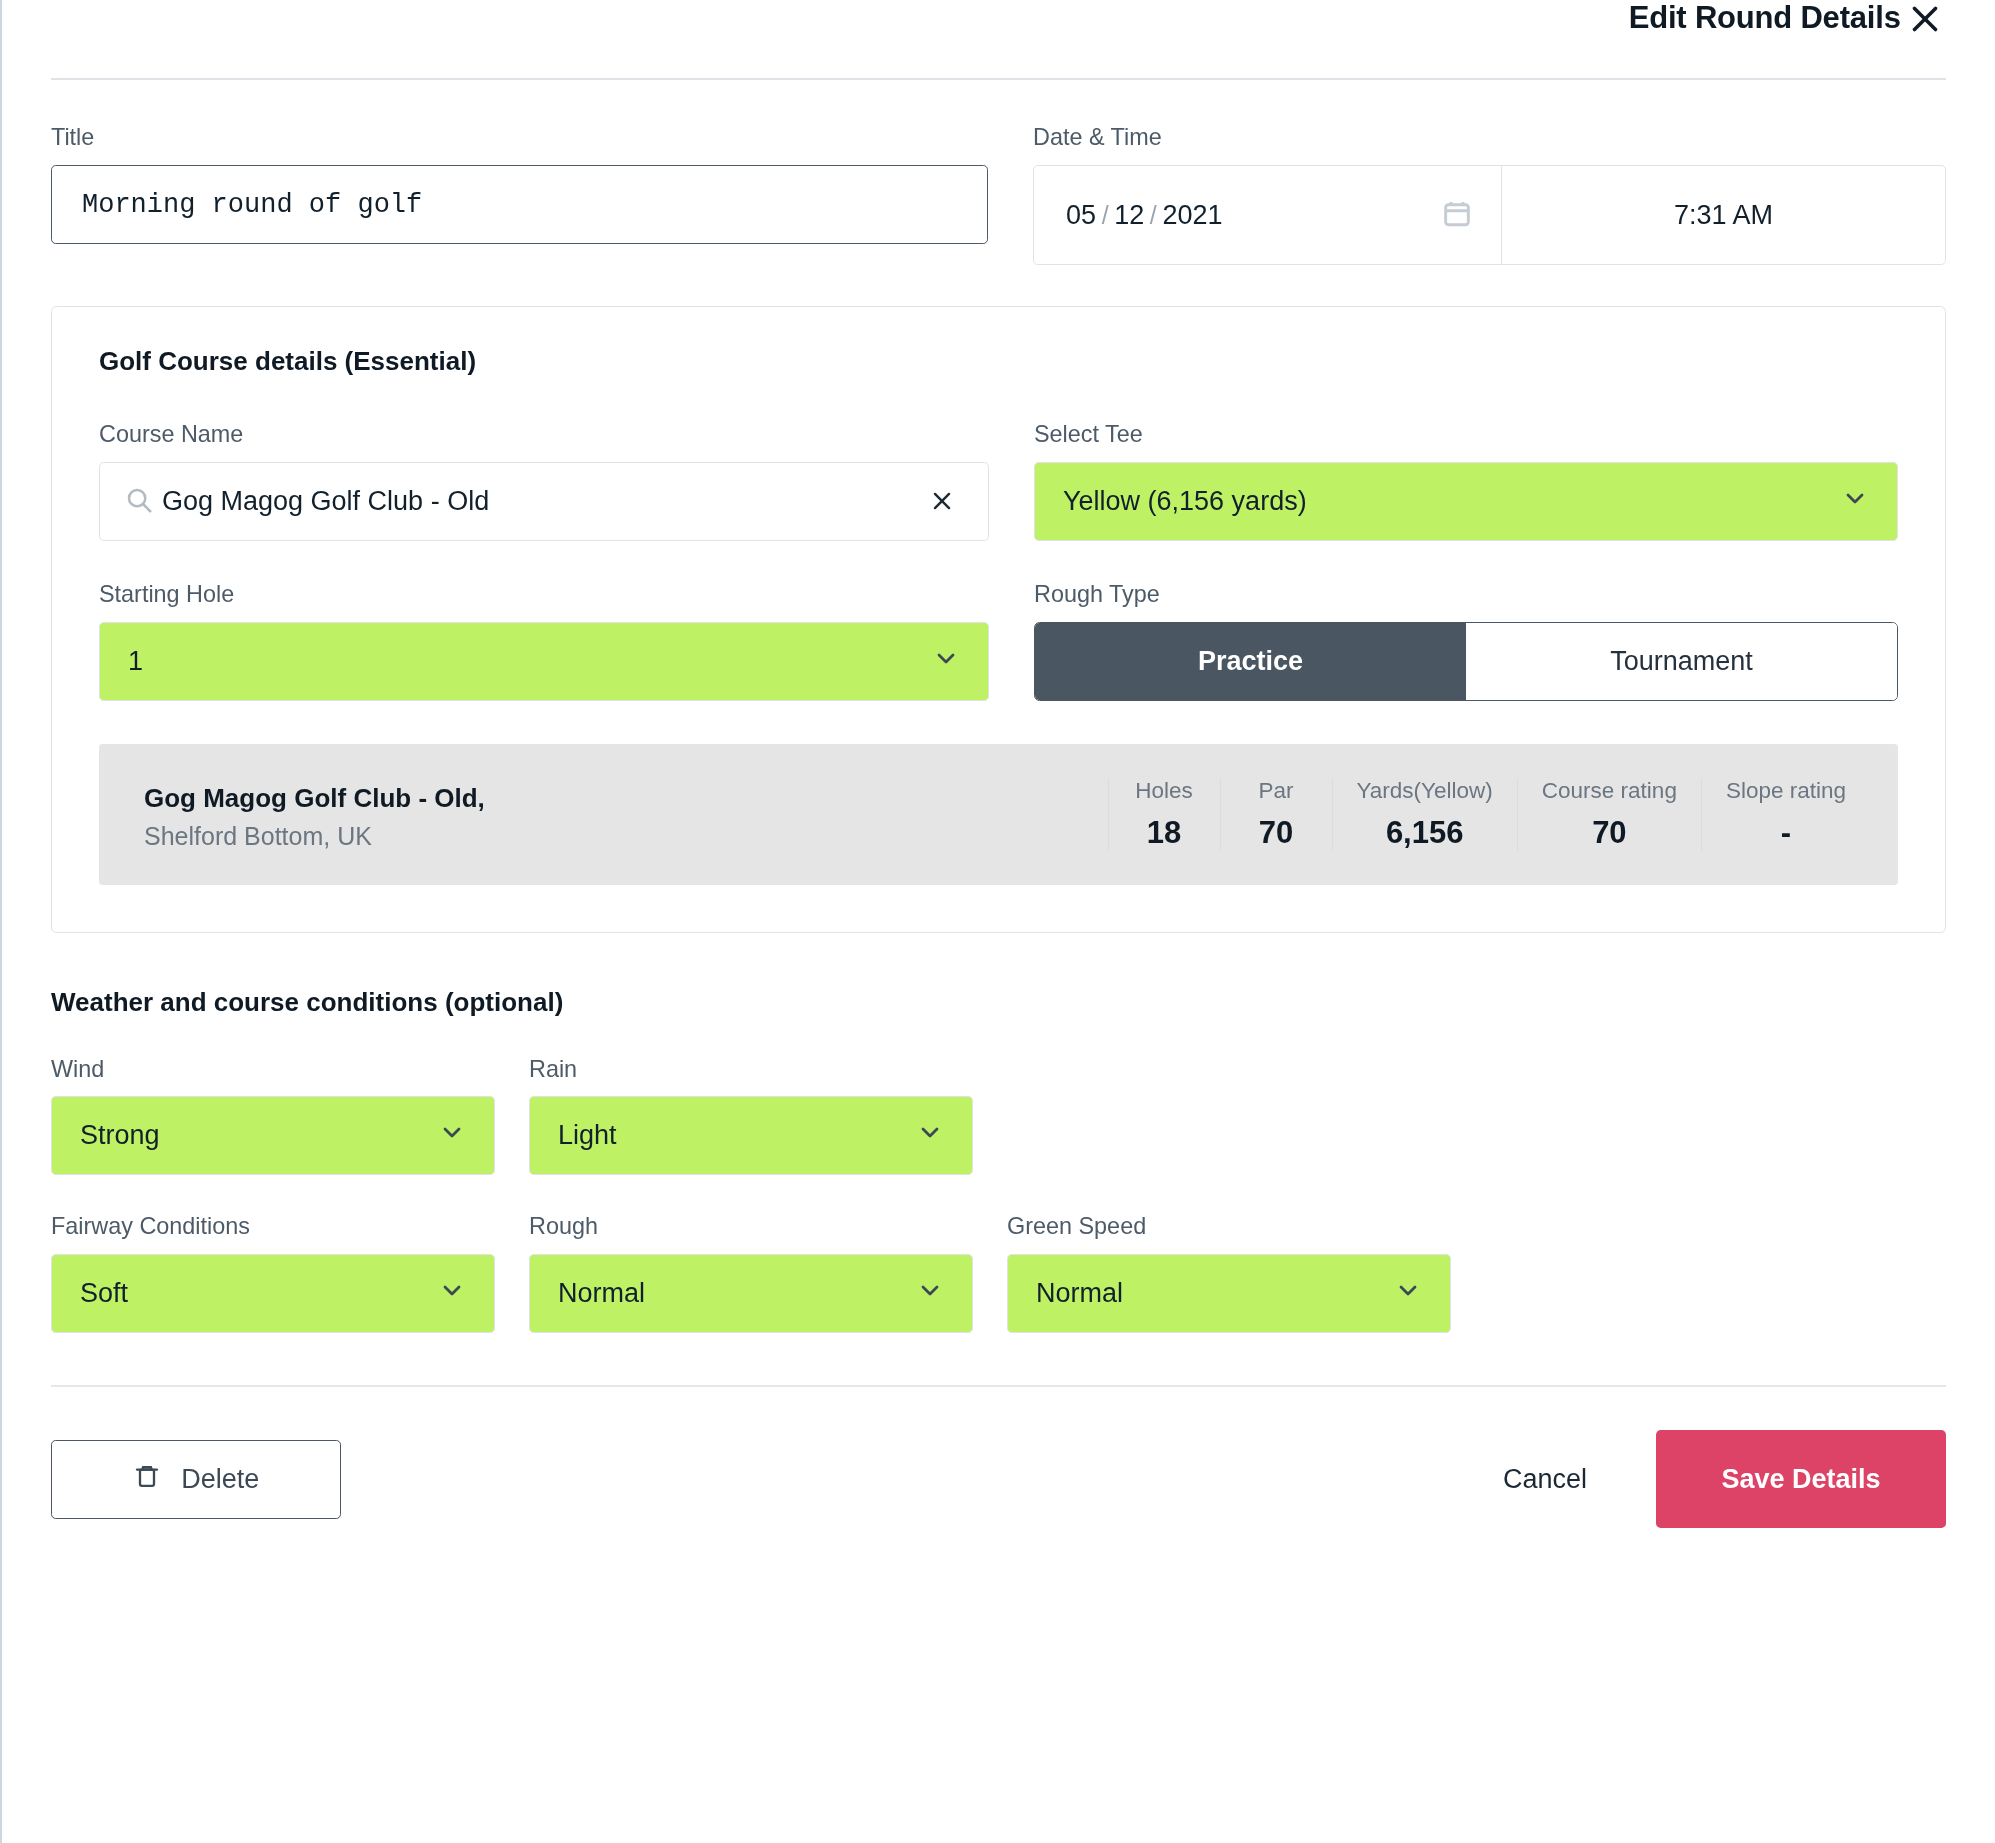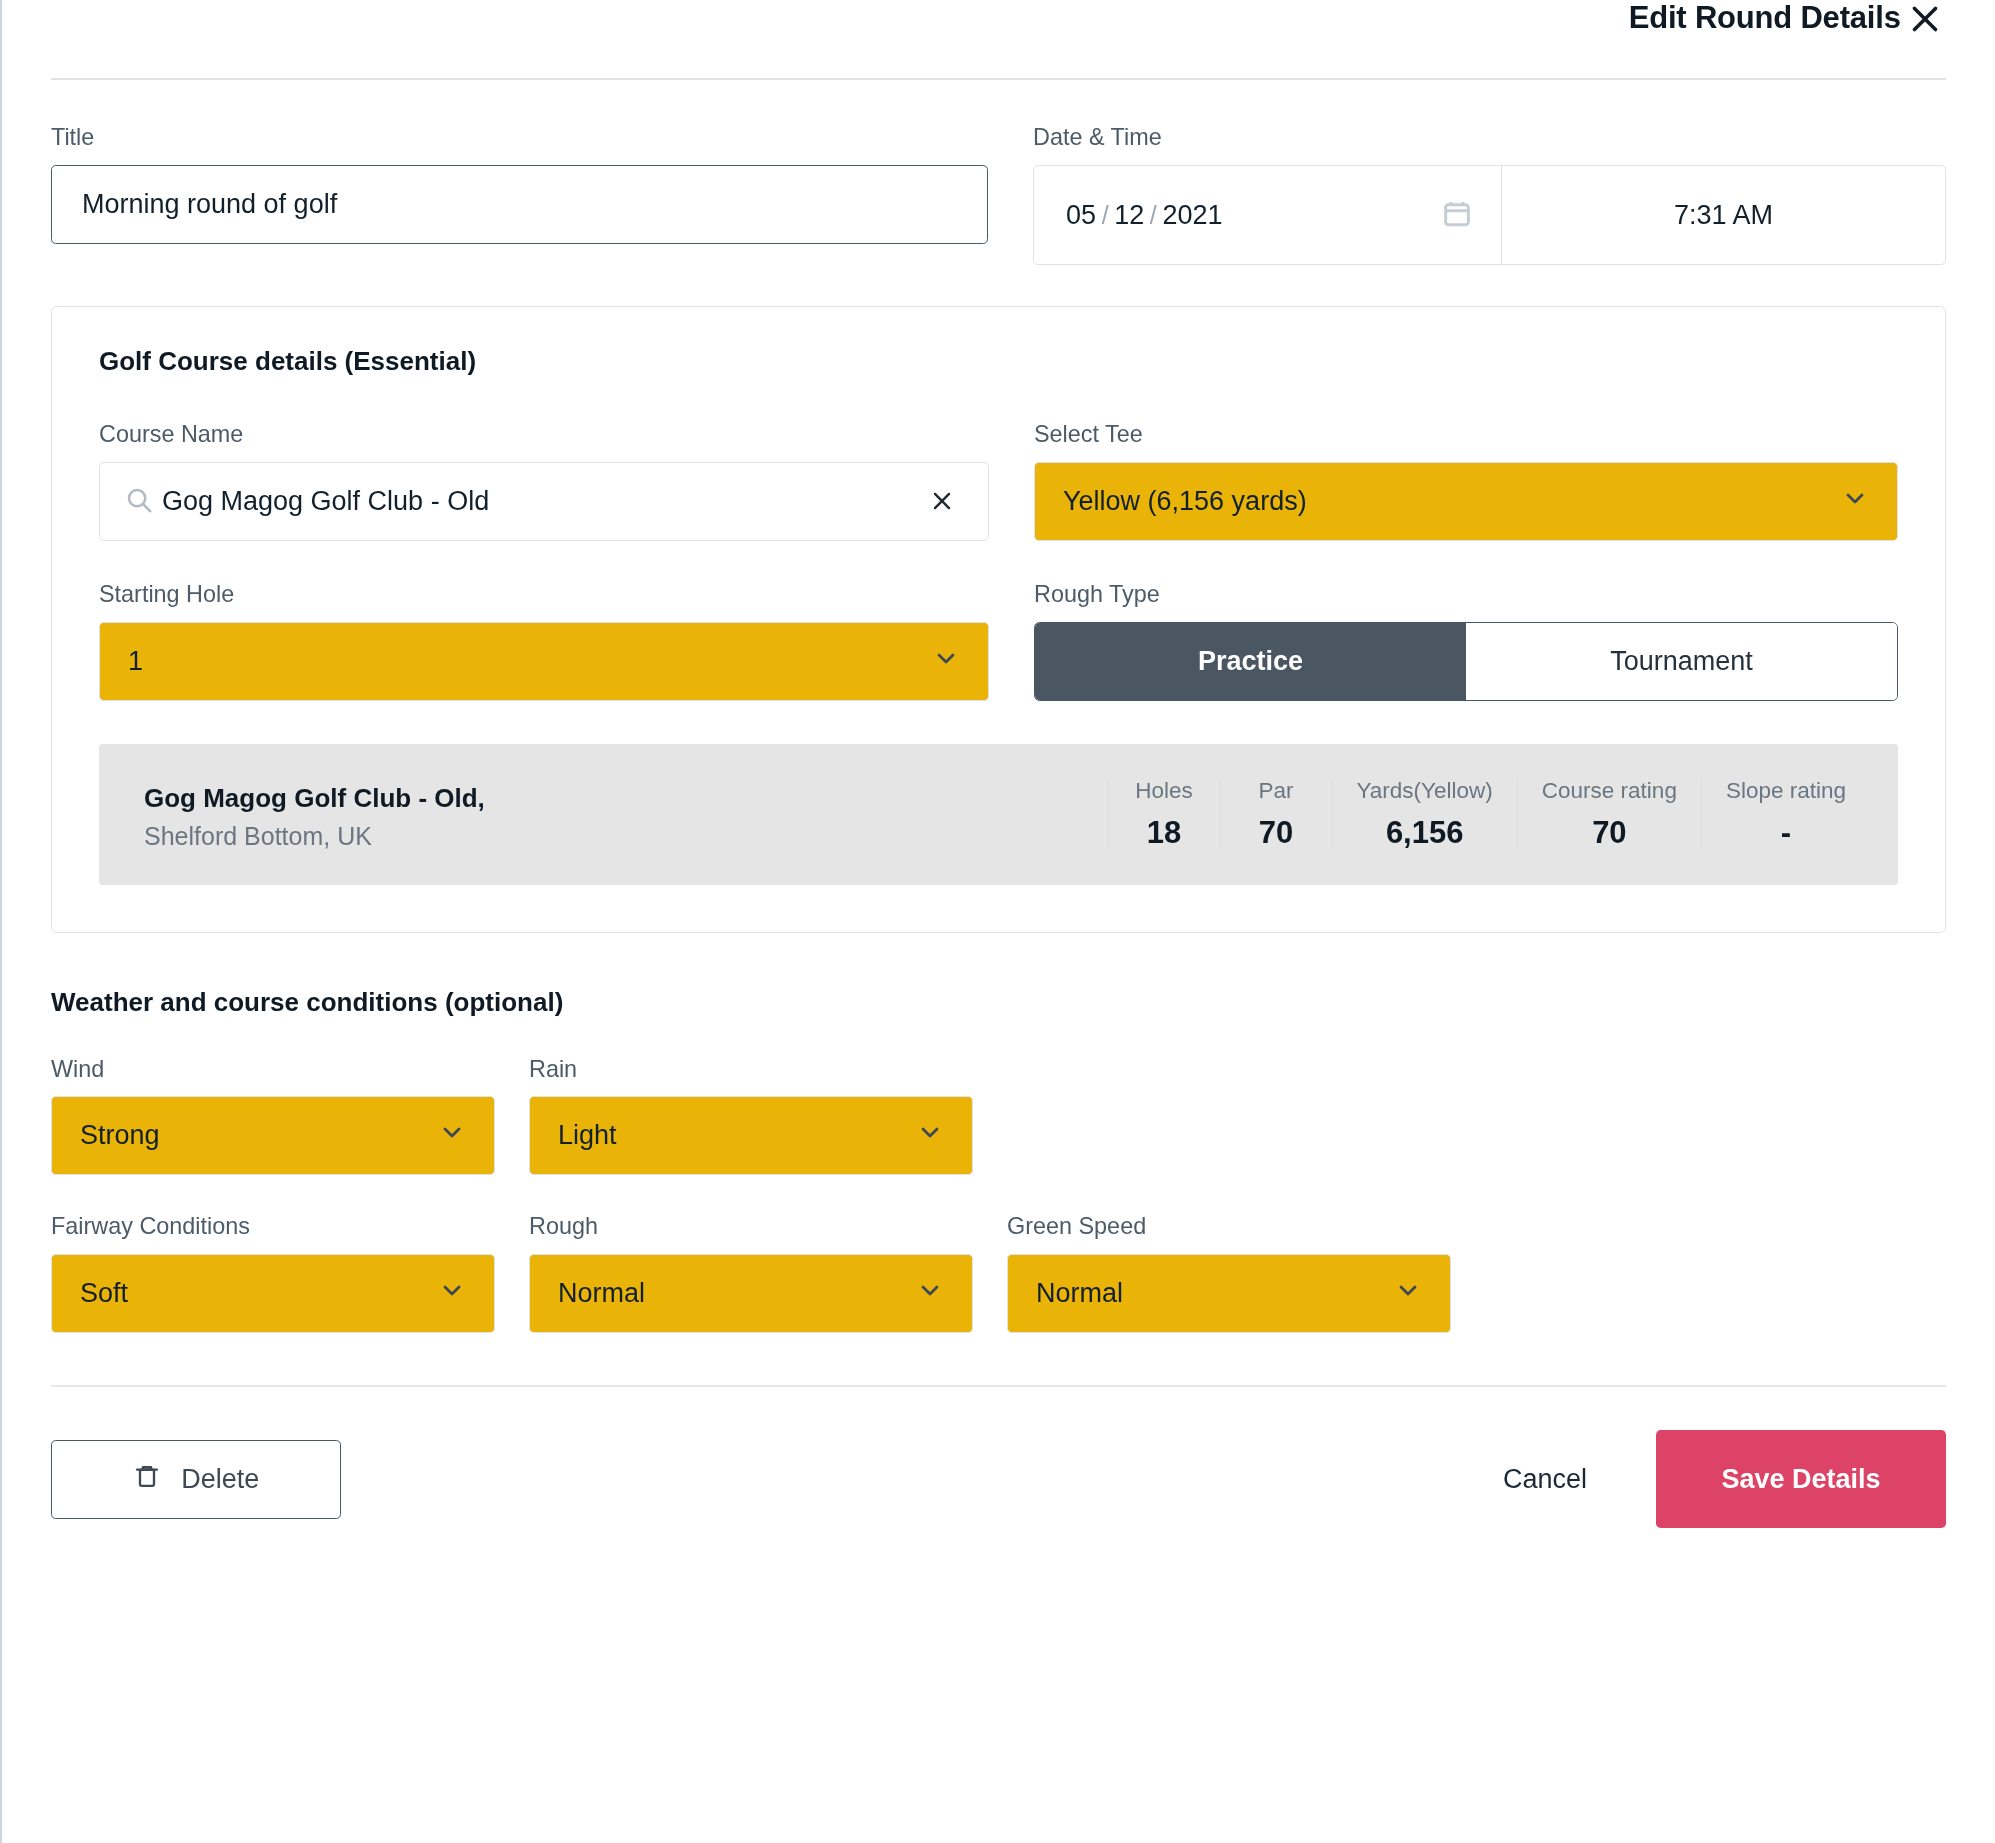--- a/index.html
+++ b/index.html
@@ -73,33 +73,34 @@
   .text-input {
     height: 79px;
     border: 1.9px solid #4d5b68;
     border-radius: 4.7px;
     display: flex;
     align-items: center;
     padding: 0 30px;
     font-size: 27px;
     color: #12202c;
     background: #fff;
+    font-family: Liberation Mono, monospace;
   }
 
   .select-box {
     height: 79px;
     border: 1.9px solid #dfe3e8;
     border-radius: 4.7px;
     display: flex;
     align-items: center;
     justify-content: space-between;
     padding: 0 28px;
     font-size: 27px;
     color: #12202c;
-    background: #eab308;
+    background: #bef264;
     cursor: pointer;
   }
 
   .chev {
     flex: 0 0 auto;
     display: block;
   }
 
   
   .row-top {

